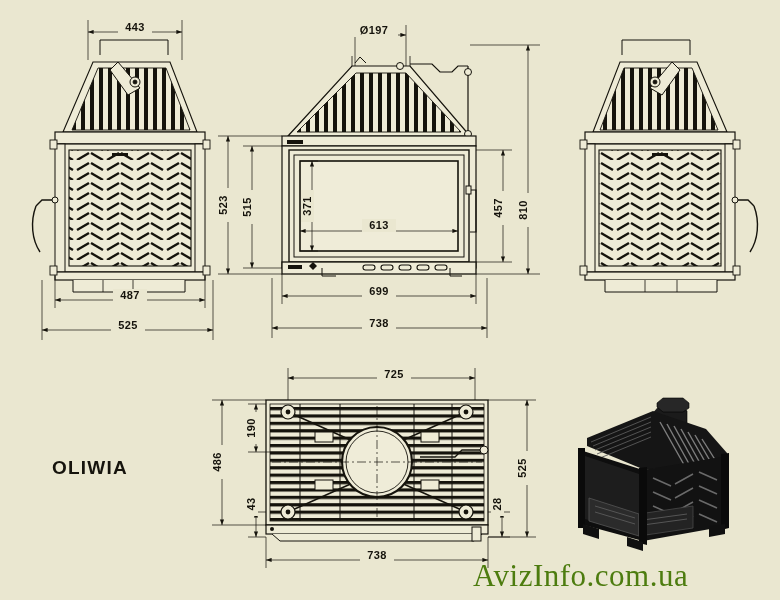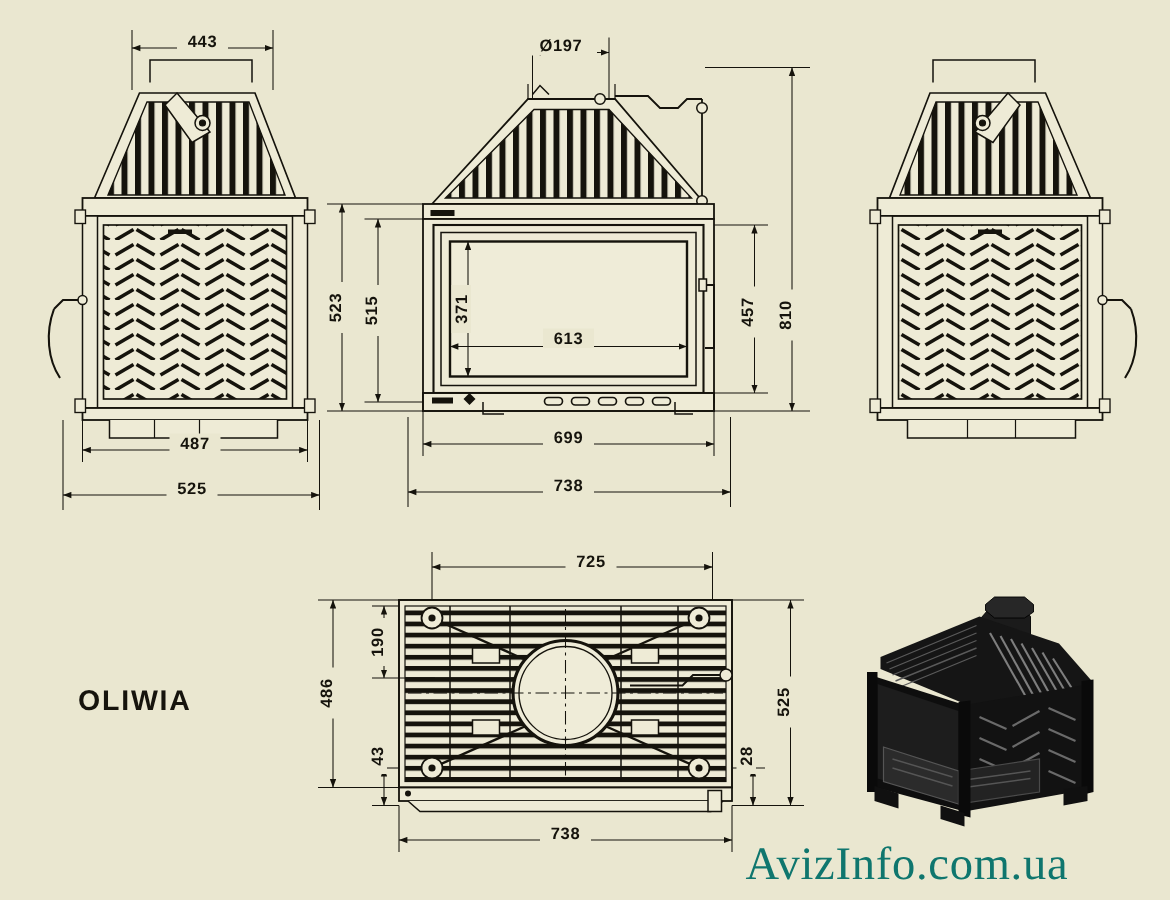--- a/index.html
+++ b/index.html
@@ -18,23 +18,23 @@
     letter-spacing:0.4px;
   }
   .dimtxt.vert{}
   .model-name{
     position:absolute;left:52px;top:457px;
     font-family:"Liberation Sans", sans-serif;
     font-size:19px;font-weight:bold;
     color:#16140d;letter-spacing:1.2px;
   }
   .watermark{
-    position:absolute;left:497px;top:558px;
+    position:absolute;left:473px;top:558px;
     font-family:"Liberation Serif", serif;
-    font-size:31px;color:#0f766e;
+    font-size:31px;color:#4d7c0f;
     letter-spacing:0.5px;white-space:nowrap;
   }
 </style>
 </head>
 <body>
 
 <div id="sheet">
 
   <svg class="cad" viewBox="0 0 780 600">
     <defs>

